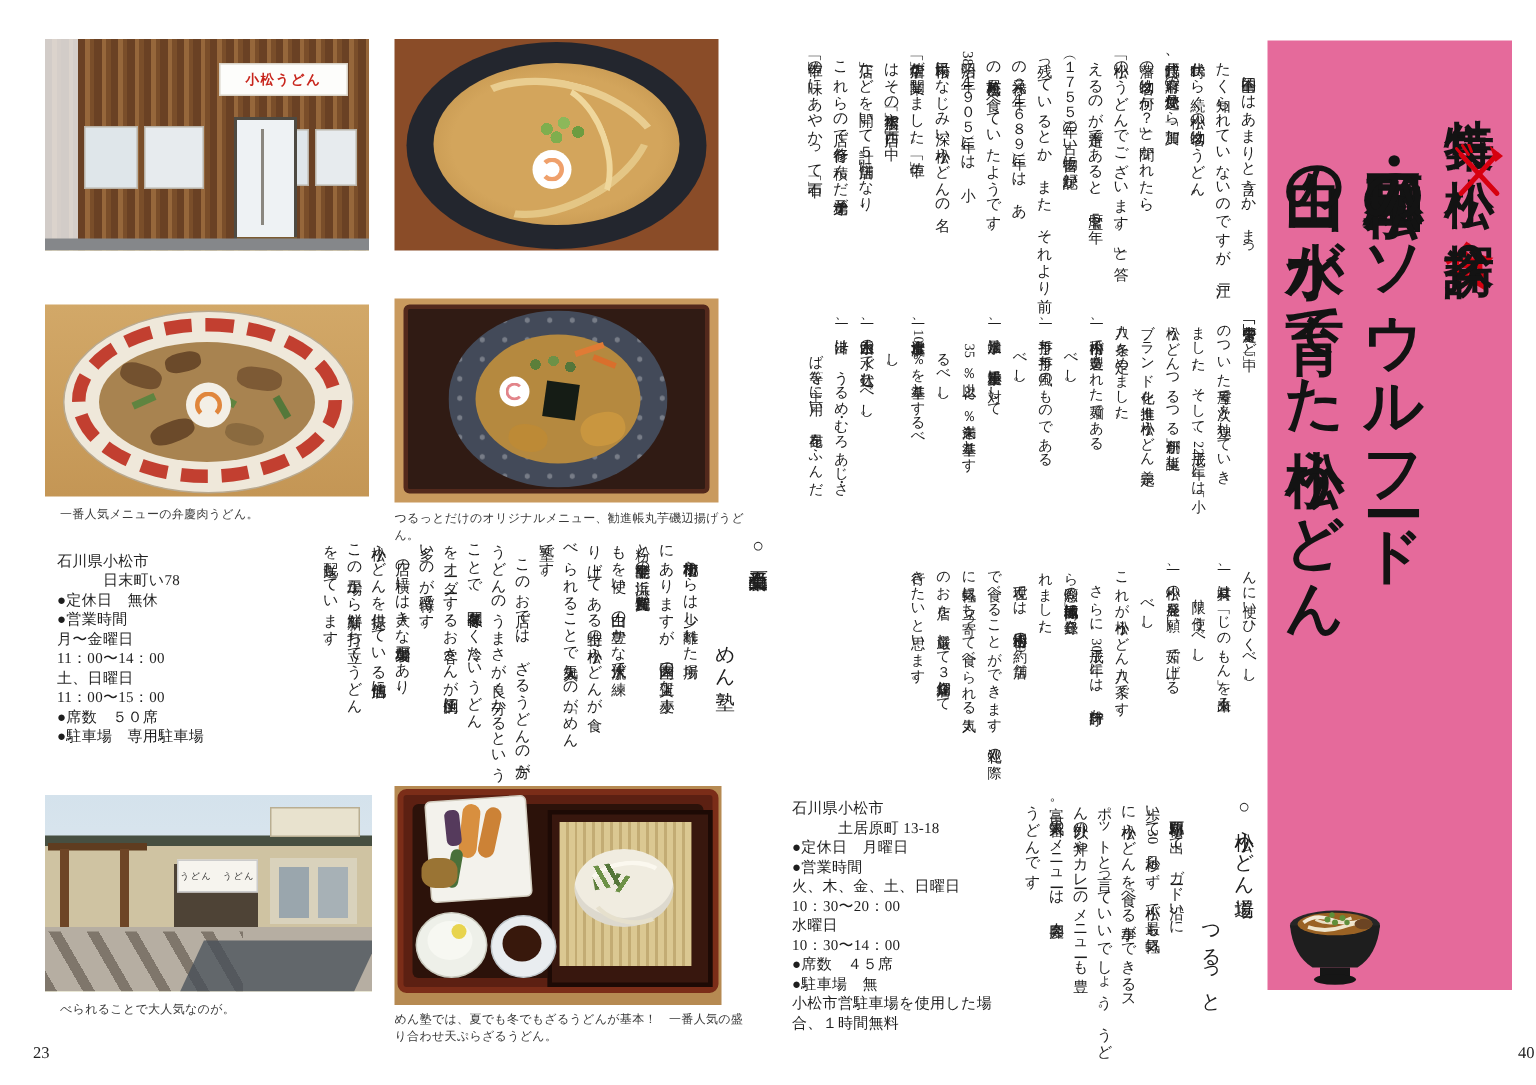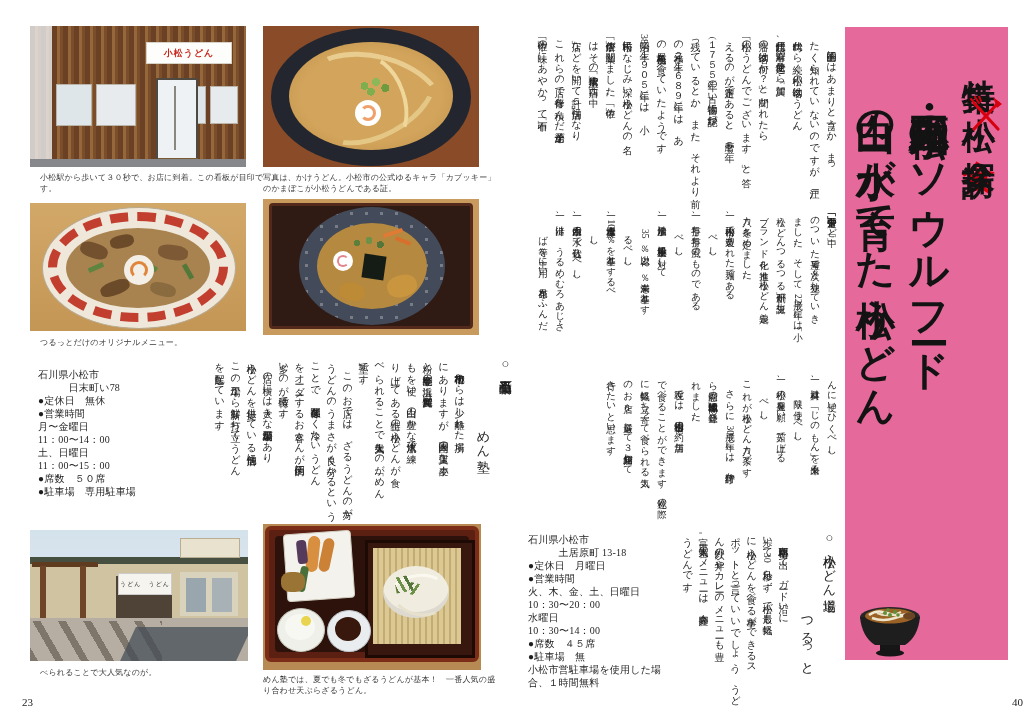--- a/index.html
+++ b/index.html
@@ -38,64 +38,63 @@
     <div class="abs" style="left:150px;top:60px;width:24px;height:36px;background:#dfe6ea;border:1px solid #b9b3a8;"></div>
     <div class="abs" style="left:180px;top:60px;width:26px;height:36px;background:#e7ebee;border:1px solid #b9b3a8;"></div>
     <div class="abs" style="left:116px;top:16px;width:84px;height:20px;background:#fdfdfb;border:1px solid #d8d2c6;display:flex;align-items:center;justify-content:center;">
       <span style="color:#c8251c;font-size:9px;font-weight:bold;letter-spacing:1px;">小松うどん</span>
     </div>
     <div class="abs" style="left:126px;top:52px;width:38px;height:82px;background:#eef2f4;border:2px solid #4e4a42;"></div>
     <div class="abs" style="left:144px;top:60px;width:2px;height:64px;background:#8a877f;"></div>
     <div class="abs" style="left:128px;top:132px;width:40px;height:6px;background:#7a5a30;"></div>
     <div class="abs" style="left:0;bottom:0;width:100%;height:8px;background:#85878a;"></div>
   </figure>
-  <div class="caption" style="left:40px;top:172px;width:240px;">小松駅から歩いて３０秒で、お店に到着。この看板が目印です。</div>
 
   <figure class="photo" style="left:263px;top:26px;width:216px;height:141px;background:#8a4c28;">
     <div class="abs" style="left:8px;top:2px;width:200px;height:138px;border-radius:50%;background:#23262e;"></div>
     <div class="abs" style="left:26px;top:16px;width:164px;height:108px;border-radius:50%;background:radial-gradient(ellipse at 50% 50%,#d3a55c 0 60%,#b98a45 100%);"></div>
     <div class="abs" style="left:40px;top:28px;width:132px;height:74px;border-radius:50%;border:5px solid transparent;border-top:5px solid #e9cd90;transform:rotate(14deg);"></div>
     <div class="abs" style="left:48px;top:36px;width:120px;height:66px;border-radius:50%;border:5px solid transparent;border-bottom:5px solid #e4c685;transform:rotate(-28deg);"></div>
     <div class="abs" style="left:66px;top:44px;width:86px;height:52px;border-radius:50%;border:4px solid transparent;border-top:4px solid #efd79c;transform:rotate(70deg);"></div>
     <div class="abs" style="left:92px;top:50px;width:38px;height:20px;background:radial-gradient(circle at 25% 50%,#7fae4e 0 4px,transparent 4px),radial-gradient(circle at 55% 30%,#8cb85a 0 4px,transparent 4px),radial-gradient(circle at 80% 60%,#6d9c40 0 4px,transparent 4px),radial-gradient(circle at 42% 78%,#7fae4e 0 4px,transparent 4px);"></div>
     <div class="abs" style="left:92px;top:74px;width:26px;height:26px;border-radius:50%;background:#fff;"></div>
     <div class="abs" style="left:97px;top:79px;width:16px;height:16px;border-radius:50%;border:3px solid #efa06b;border-left-color:transparent;box-sizing:border-box;"></div>
   </figure>
-  <div class="caption" style="left:263px;top:172px;width:235px;">写真は、かけうどん。小松市の公式ゆるキャラ「カブッキー」のかまぼこが小松うどんである証。</div>
 
   <figure class="photo" style="left:30px;top:203px;width:216px;height:128px;background:linear-gradient(#d2a868,#c49655);">
     <div class="abs" style="left:12px;top:4px;width:192px;height:120px;border-radius:50%;background:#efe8da;border:1px solid #b9a98f;"></div>
     <div class="abs" style="left:18px;top:9px;width:180px;height:110px;border-radius:50%;border:9px dashed #c23f30;box-sizing:border-box;"></div>
     <div class="abs" style="left:36px;top:25px;width:144px;height:80px;border-radius:50%;background:#a88350;"></div>
     <div class="abs" style="left:50px;top:40px;width:28px;height:15px;border-radius:40%;background:#73512f;transform:rotate(18deg);"></div>
     <div class="abs" style="left:80px;top:32px;width:24px;height:13px;border-radius:40%;background:#6b4a2a;transform:rotate(-12deg);"></div>
     <div class="abs" style="left:128px;top:42px;width:30px;height:15px;border-radius:40%;background:#7d5a35;transform:rotate(8deg);"></div>
     <div class="abs" style="left:70px;top:78px;width:30px;height:14px;border-radius:40%;background:#6b4a2a;transform:rotate(-20deg);"></div>
     <div class="abs" style="left:120px;top:80px;width:26px;height:13px;border-radius:40%;background:#8a6a3f;transform:rotate(14deg);"></div>
     <div class="abs" style="left:110px;top:60px;width:18px;height:5px;background:#5f8440;transform:rotate(30deg);"></div>
     <div class="abs" style="left:58px;top:62px;width:16px;height:5px;background:#5f8440;transform:rotate(-24deg);"></div>
     <div class="abs" style="left:150px;top:66px;width:16px;height:5px;background:#54783a;transform:rotate(60deg);"></div>
     <div class="abs" style="left:94px;top:52px;width:30px;height:30px;border-radius:50%;background:#f3efe6;"></div>
     <div class="abs" style="left:100px;top:58px;width:18px;height:18px;border-radius:50%;border:3px solid #e0863c;border-bottom-color:transparent;box-sizing:border-box;"></div>
   </figure>
-  <div class="caption" style="left:40px;top:337px;width:220px;">つるっとだけのオリジナルメニュー。</div>
+  <div class="caption" style="left:40px;top:337px;width:220px;">一番人気メニューの弁慶肉うどん。</div>
 
   <figure class="photo" style="left:263px;top:199px;width:216px;height:136px;background:#c99a5e;">
     <div class="abs" style="left:6px;top:4px;right:6px;bottom:6px;background:#301b14;border:3px solid #53291c;border-radius:4px;"></div>
     <div class="abs" style="left:36px;top:8px;width:146px;height:118px;border-radius:50%;background-color:#434a59;background-image:radial-gradient(circle,rgba(255,255,255,.28) 1.5px,transparent 2px);background-size:15px 13px;"></div>
     <div class="abs" style="left:54px;top:24px;width:110px;height:86px;border-radius:50%;background:#b5893f;"></div>
     <div class="abs" style="left:124px;top:76px;width:30px;height:22px;border-radius:45%;background:#c9963f;transform:rotate(-14deg);"></div>
     <div class="abs" style="left:76px;top:84px;width:26px;height:18px;border-radius:45%;background:#bd8a36;transform:rotate(10deg);"></div>
     <div class="abs" style="left:100px;top:56px;width:22px;height:24px;background:#151c15;transform:rotate(8deg);"></div>
     <div class="abs" style="left:86px;top:36px;width:40px;height:16px;background:radial-gradient(circle at 20% 50%,#5c7f3a 0 3.5px,transparent 3.5px),radial-gradient(circle at 50% 35%,#6d9147 0 3.5px,transparent 3.5px),radial-gradient(circle at 78% 60%,#55763a 0 3.5px,transparent 3.5px);"></div>
     <div class="abs" style="left:120px;top:32px;width:20px;height:4px;background:#e07b35;transform:rotate(-18deg);"></div>
     <div class="abs" style="left:132px;top:40px;width:16px;height:4px;background:#d96f2c;transform:rotate(22deg);"></div>
     <div class="abs" style="left:70px;top:52px;width:20px;height:20px;border-radius:50%;background:#fff;"></div>
     <div class="abs" style="left:74px;top:56px;width:12px;height:12px;border-radius:50%;border:2.5px solid #e2848a;border-right-color:transparent;box-sizing:border-box;"></div>
   </figure>
+  <div class="caption" style="left:263px;top:340px;width:245px;">つるっとだけのオリジナルメニュー、勧進帳丸芋磯辺揚げうどん。</div>
 
   <div class="vblock" style="left:130px;top:356px;width:386px;height:172px;">
     <div class="vhead">○中石食品工業
 　　　　　めん塾</div>
     <div class="vbody">　小松市街地からは少し離れた場所
 にありますが、国内産の上質な小麦
 粉と能登半島の浜塩、加賀特産丸い
 もを使い、白山の豊かな伏流水で練
 り上げてある特上の小松うどんが食
 べられることで大人気なのが「めん

